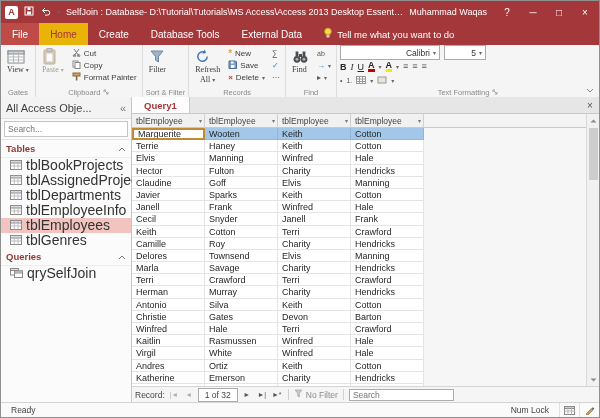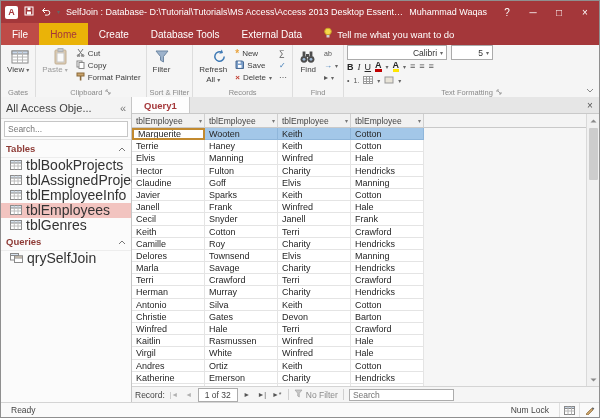--- a/index.html
+++ b/index.html
@@ -19,21 +19,21 @@
   .rtab{padding:0 11px;display:flex;align-items:center;font-size:10px;cursor:default;}
   .rtab.file{background:#BE4B47;}
   .rtab.active{background:#eab308;color:#A4373A;}
   .tellme{display:flex;align-items:center;gap:4px;font-size:9.5px;padding-left:10px;}
 
   
   .ribbon-body{height:52px;background:#F5F5F5;border-bottom:1px solid #D9D9D9;display:flex;position:relative;}
   .rgroup{display:flex;flex-direction:column;border-right:1px solid #DDDDDD;padding:1px 3px 0;}
   .rg-content{flex:1;display:flex;align-items:flex-start;gap:3px;}
   .rg-label{height:11px;font-size:7.5px;color:#8A8A8A;display:flex;align-items:center;justify-content:center;gap:3px;}
-  .bigbtn{height:40px;display:flex;flex-direction:column;align-items:flex-end;padding:2px 3px 0;font-size:8px;color:#3C3C3C;text-align:center;}
+  .bigbtn{height:40px;display:flex;flex-direction:column;align-items:flex-start;padding:2px 3px 0;font-size:8px;color:#3C3C3C;text-align:center;font-family:Liberation Serif, serif;}
   .bigbtn .bi{height:17px;display:flex;align-items:center;}
   .bigbtn .bl{line-height:9px;display:flex;align-items:center;gap:1px;flex-direction:column;}
   .blrow{display:flex;align-items:center;gap:2px;}
   .minicol{display:flex;flex-direction:column;padding-top:2px;gap:1px;}
   .minibtn{height:11px;display:flex;align-items:center;gap:3px;font-size:8px;color:#3C3C3C;padding:0 2px;white-space:nowrap;}
   .caret{font-size:6px;color:#666;line-height:6px;}
   .grayed{opacity:.5;}
   .combo{height:13px;border:1px solid #ABABAB;background:#fff;display:flex;align-items:center;font-size:8.5px;padding:0 3px;gap:3px;color:#333;}
   .fmtrow{display:flex;align-items:center;gap:4px;height:13px;}
   .glyph-b{font-weight:bold;font-size:9px;}
@@ -416,20 +416,30 @@
           <span>tblAssignedProjects</span>
         </div>
         <div class="nav-item">
           <span><svg width="12" height="10">
               <rect x="0.5" y="0.5" width="11" height="9" fill="#fff" stroke="#8A8A8A"></rect>
               <rect x="0.5" y="0.5" width="11" height="2.5" fill="#D8E4F0" stroke="#8A8A8A"></rect>
               <line x1="4.3" y1="0.5" x2="4.3" y2="9.5" stroke="#BDBDBD"></line>
               <line x1="8" y1="0.5" x2="8" y2="9.5" stroke="#BDBDBD"></line>
               <line x1="0.5" y1="6" x2="11.5" y2="6" stroke="#BDBDBD"></line>
             </svg></span>
+          <span>tblDepartments</span>
+        </div>
+        <div class="nav-item">
+          <span><svg width="12" height="10">
+              <rect x="0.5" y="0.5" width="11" height="9" fill="#fff" stroke="#8A8A8A"></rect>
+              <rect x="0.5" y="0.5" width="11" height="2.5" fill="#D8E4F0" stroke="#8A8A8A"></rect>
+              <line x1="4.3" y1="0.5" x2="4.3" y2="9.5" stroke="#BDBDBD"></line>
+              <line x1="8" y1="0.5" x2="8" y2="9.5" stroke="#BDBDBD"></line>
+              <line x1="0.5" y1="6" x2="11.5" y2="6" stroke="#BDBDBD"></line>
+            </svg></span>
           <span>tblEmployeeInfo</span>
         </div>
         <div class="nav-item selected">
           <span><svg width="12" height="10">
               <rect x="0.5" y="0.5" width="11" height="9" fill="#fff" stroke="#8A8A8A"></rect>
               <rect x="0.5" y="0.5" width="11" height="2.5" fill="#D8E4F0" stroke="#8A8A8A"></rect>
               <line x1="4.3" y1="0.5" x2="4.3" y2="9.5" stroke="#BDBDBD"></line>
               <line x1="8" y1="0.5" x2="8" y2="9.5" stroke="#BDBDBD"></line>
               <line x1="0.5" y1="6" x2="11.5" y2="6" stroke="#BDBDBD"></line>
             </svg></span>

